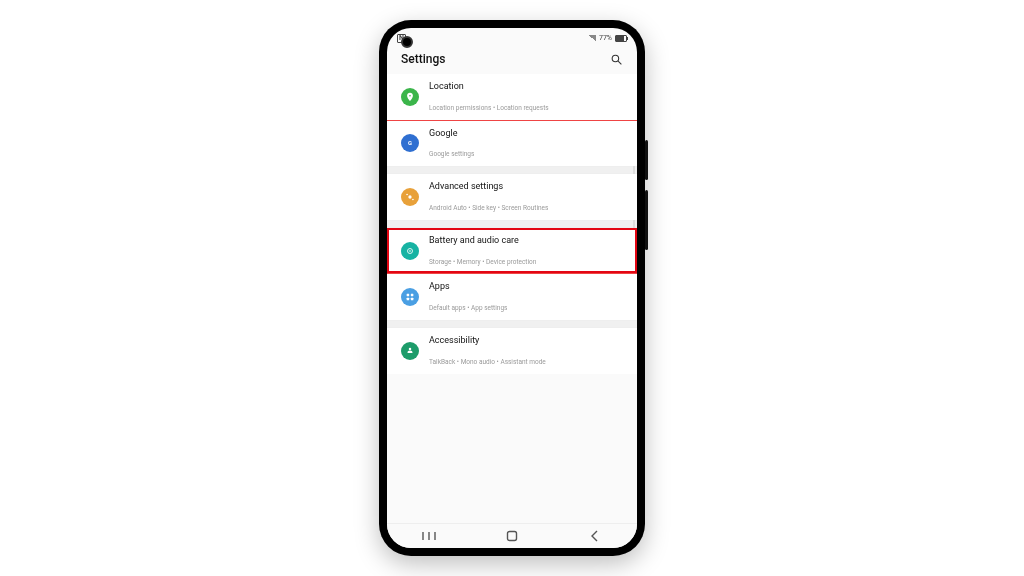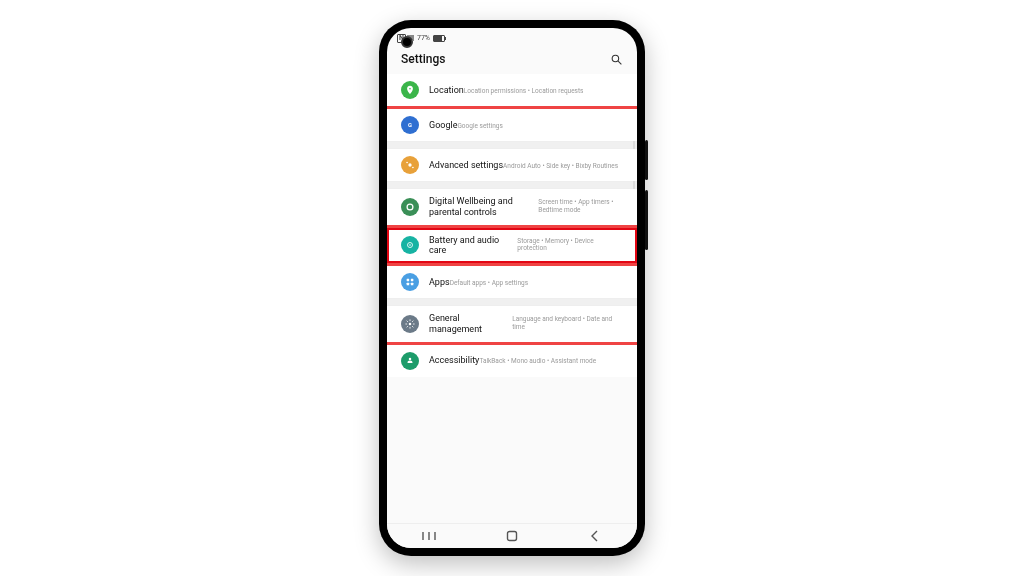--- a/index.html
+++ b/index.html
@@ -3,40 +3,40 @@
 <meta charset="utf-8">
 <style>
   html,body{margin:0;padding:0;width:1024px;height:576px;background:#fff;font-family:-apple-system,BlinkMacSystemFont,"Segoe UI",Roboto,Arial,sans-serif;overflow:hidden}
   .stage{width:1024px;height:576px;position:relative;display:flex;align-items:center;justify-content:center}
   .phone{width:250px;height:520px;background:#000;border-radius:32px;padding:8px;position:relative;box-shadow:0 8px 24px rgba(0,0,0,.25)}
   .side-btn{position:absolute;right:-3px;width:3px;background:#111;border-radius:2px}
   .side-btn.b1{top:120px;height:40px}
   .side-btn.b2{top:170px;height:60px}
   .screen{width:100%;height:100%;background:#fafafa;border-radius:24px;overflow:hidden;position:relative;display:flex;flex-direction:column}
   .camera{position:absolute;top:8px;left:14px;width:8px;height:8px;border-radius:50%;background:#000;border:2px solid #333;z-index:5}
-  .statusbar{height:20px;display:flex;align-items:center;justify-content:flex-start;padding:0 10px;font-size:7px;color:#444}
+  .statusbar{height:20px;display:flex;align-items:center;justify-content:space-between;padding:0 10px;font-size:7px;color:#444}
   .statusbar .left{display:flex;align-items:center;gap:4px}
   .statusbar .right{display:flex;align-items:center;gap:3px}
   .bat-ico{width:10px;height:5px;border:0.7px solid #444;border-radius:1px;position:relative;display:inline-block}
   .bat-ico:after{content:"";position:absolute;right:-2px;top:1px;width:1px;height:3px;background:#444}
   .bat-fill{position:absolute;left:0;top:0;bottom:0;width:77%;background:#444}
   .signal{width:8px;height:6px;background:linear-gradient(to top right,transparent 49%,#888 51%)}
   .header{display:flex;align-items:flex-start;justify-content:space-between;padding:4px 14px 8px 14px}
   .header h1{font-size:12px;font-weight:500;color:#111;margin:0}
   .search-btn{width:14px;height:14px;display:flex;align-items:center;justify-content:center}
   .list{flex:1;overflow:hidden;background:#fafafa}
   .group-gap{height:6px;background:#f0f0f0;border-top:1px solid #eee;border-bottom:1px solid #eee}
   .item{display:flex;align-items:center;gap:10px;padding:7px 14px;background:#fff;position:relative}
-  .item + .item{border-top:3px solid #ef4444}
+  .item + .item{border-top:1px solid #ef4444}
   .item.highlight{box-shadow:inset 0 0 0 2px #e30613}
   .ico{width:18px;height:18px;border-radius:50%;flex:0 0 18px;display:flex;align-items:center;justify-content:center}
   .ico svg{width:10px;height:10px;fill:#fff}
-  .txt{display:flex;flex-direction:row;min-width:0}
+  .txt{display:flex;flex-direction:column;min-width:0}
   .title{font-size:9px;color:#111;line-height:1.2}
-  .sub{font-size:6.5px;color:#9a9a9a;line-height:1.2;margin-top:3px}
+  .sub{font-size:6.5px;color:#9a9a9a;line-height:1.2;margin-top:13px}
   .navbar{height:24px;display:flex;align-items:center;justify-content:space-around;background:#fafafa;border-top:1px solid #eee}
   .nav-btn{width:40px;height:14px;display:flex;align-items:center;justify-content:center;color:#555}
   .scroll-hint{position:absolute;right:2px;top:70px;width:2px;height:200px;background:#ddd;border-radius:2px}
 </style>
 </head>
 <body>
 
 <div class="stage">
   <div class="phone">
     <div class="side-btn b1"></div>
@@ -95,35 +95,24 @@
           <div class="item">
             <div class="ico" style="background: rgb(232, 161, 58);">
               <svg viewBox="0 0 24 24">
                 <circle cx="12" cy="12" r="4"></circle>
                 <circle cx="5" cy="6" r="2"></circle>
                 <circle cx="19" cy="18" r="2"></circle>
               </svg>
             </div>
             <div class="txt">
               <div class="title">Advanced settings</div>
-              <div class="sub">Android Auto  •  Side key  •  Bixby Routines</div>
+              <div class="sub">Android Auto  •  Side key  •  Screen Routines</div>
             </div>
           </div>
           <div class="group-gap"></div>
-          <div class="item">
-            <div class="ico" style="background: rgb(58, 143, 87);">
-              <svg viewBox="0 0 24 24">
-                <circle cx="12" cy="12" r="7" fill="none" stroke="#fff" stroke-width="3"></circle>
-              </svg>
-            </div>
-            <div class="txt">
-              <div class="title">Digital Wellbeing and parental controls</div>
-              <div class="sub">Screen time  •  App timers  •  Bedtime mode</div>
-            </div>
-          </div>
           <div class="item highlight">
             <div class="ico" style="background: rgb(23, 179, 163);">
               <svg viewBox="0 0 24 24">
                 <circle cx="12" cy="12" r="6" fill="none" stroke="#fff" stroke-width="2"></circle>
                 <circle cx="12" cy="12" r="2"></circle>
               </svg>
             </div>
             <div class="txt">
               <div class="title">Battery and audio care</div>
               <div class="sub">Storage  •  Memory  •  Device protection</div>
@@ -137,32 +126,20 @@
                 <rect x="4" y="14" width="6" height="6" rx="1"></rect>
                 <rect x="14" y="14" width="6" height="6" rx="1"></rect>
               </svg>
             </div>
             <div class="txt">
               <div class="title">Apps</div>
               <div class="sub">Default apps  •  App settings</div>
             </div>
           </div>
           <div class="group-gap"></div>
-          <div class="item">
-            <div class="ico" style="background: rgb(107, 122, 136);">
-              <svg viewBox="0 0 24 24">
-                <circle cx="12" cy="12" r="3"></circle>
-                <path d="M12 1v4M12 19v4M1 12h4M19 12h4M4 4l3 3M17 17l3 3M20 4l-3 3M7 17l-3 3" stroke="#fff" stroke-width="2"></path>
-              </svg>
-            </div>
-            <div class="txt">
-              <div class="title">General management</div>
-              <div class="sub">Language and keyboard  •  Date and time</div>
-            </div>
-          </div>
           <div class="item">
             <div class="ico" style="background: rgb(29, 156, 106);">
               <svg viewBox="0 0 24 24">
                 <circle cx="12" cy="7" r="3"></circle>
                 <path d="M12 11c-4 0-6 2-6 5v1h12v-1c0-3-2-5-6-5z"></path>
               </svg>
             </div>
             <div class="txt">
               <div class="title">Accessibility</div>
               <div class="sub">TalkBack  •  Mono audio  •  Assistant mode</div>

